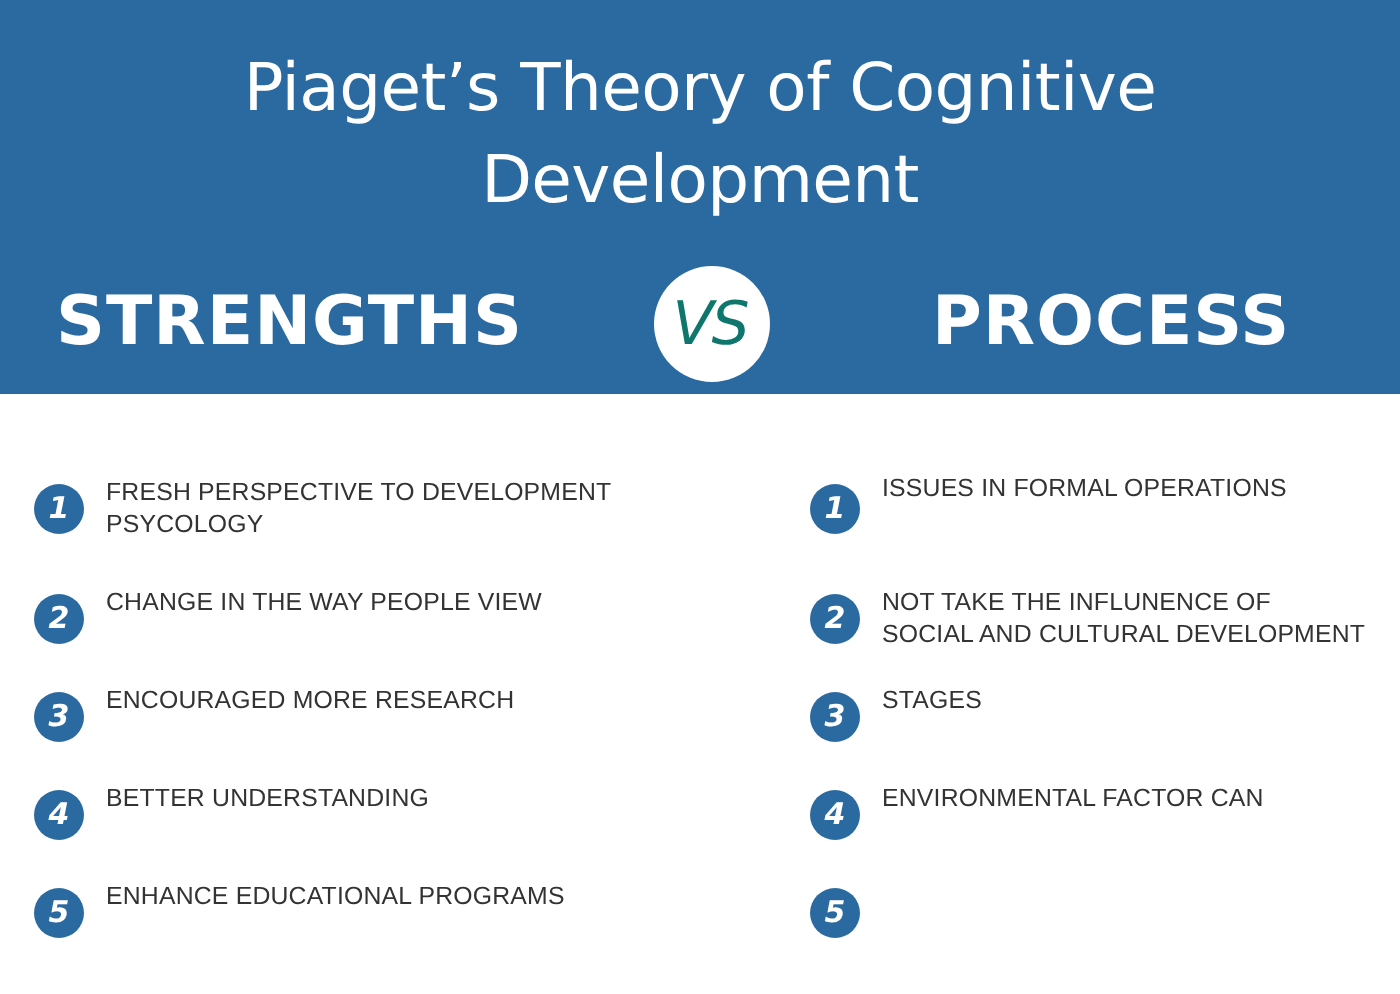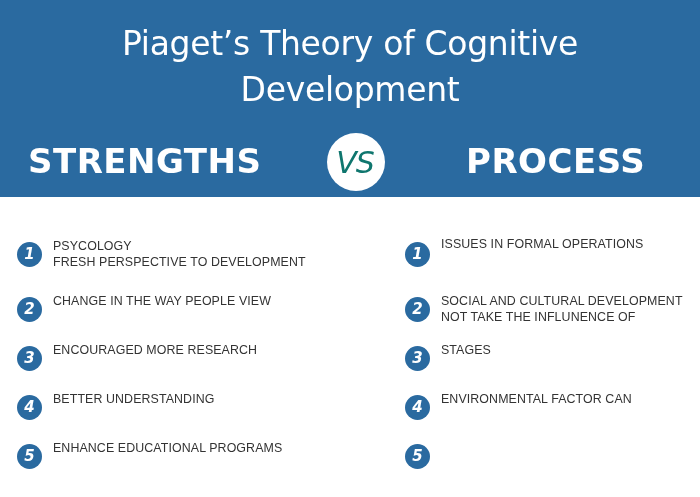--- a/index.html
+++ b/index.html
@@ -76,22 +76,22 @@
   </div>
   <div class="section-label right">PROCESS</div>
 </div>
 
 <div class="list left">
   <div class="item" style="top:0px">
     <div class="badge">
         <span>1</span>
       </div>
     <div class="item-text">
+      <div>FRESH PERSPECTIVE TO DEVELOPMENT</div>
       <div>PSYCOLOGY</div>
-      <div>FRESH PERSPECTIVE TO DEVELOPMENT</div>
     </div>
   </div>
   <div class="item" style="top:55px">
     <div class="badge">
         <span>2</span>
       </div>
     <div class="item-text">
       <div>CHANGE IN THE WAY PEOPLE VIEW</div>
     </div>
   </div>
@@ -128,22 +128,22 @@
       </div>
     <div class="item-text" style="margin-top:-2px">
       <div>ISSUES IN FORMAL OPERATIONS</div>
     </div>
   </div>
   <div class="item" style="top:55px">
     <div class="badge">
         <span>2</span>
       </div>
     <div class="item-text">
+      <div>NOT TAKE THE INFLUNENCE OF</div>
       <div>SOCIAL AND CULTURAL DEVELOPMENT</div>
-      <div>NOT TAKE THE INFLUNENCE OF</div>
     </div>
   </div>
   <div class="item" style="top:104px">
     <div class="badge">
         <span>3</span>
       </div>
     <div class="item-text">
       <div>STAGES</div>
     </div>
   </div>

